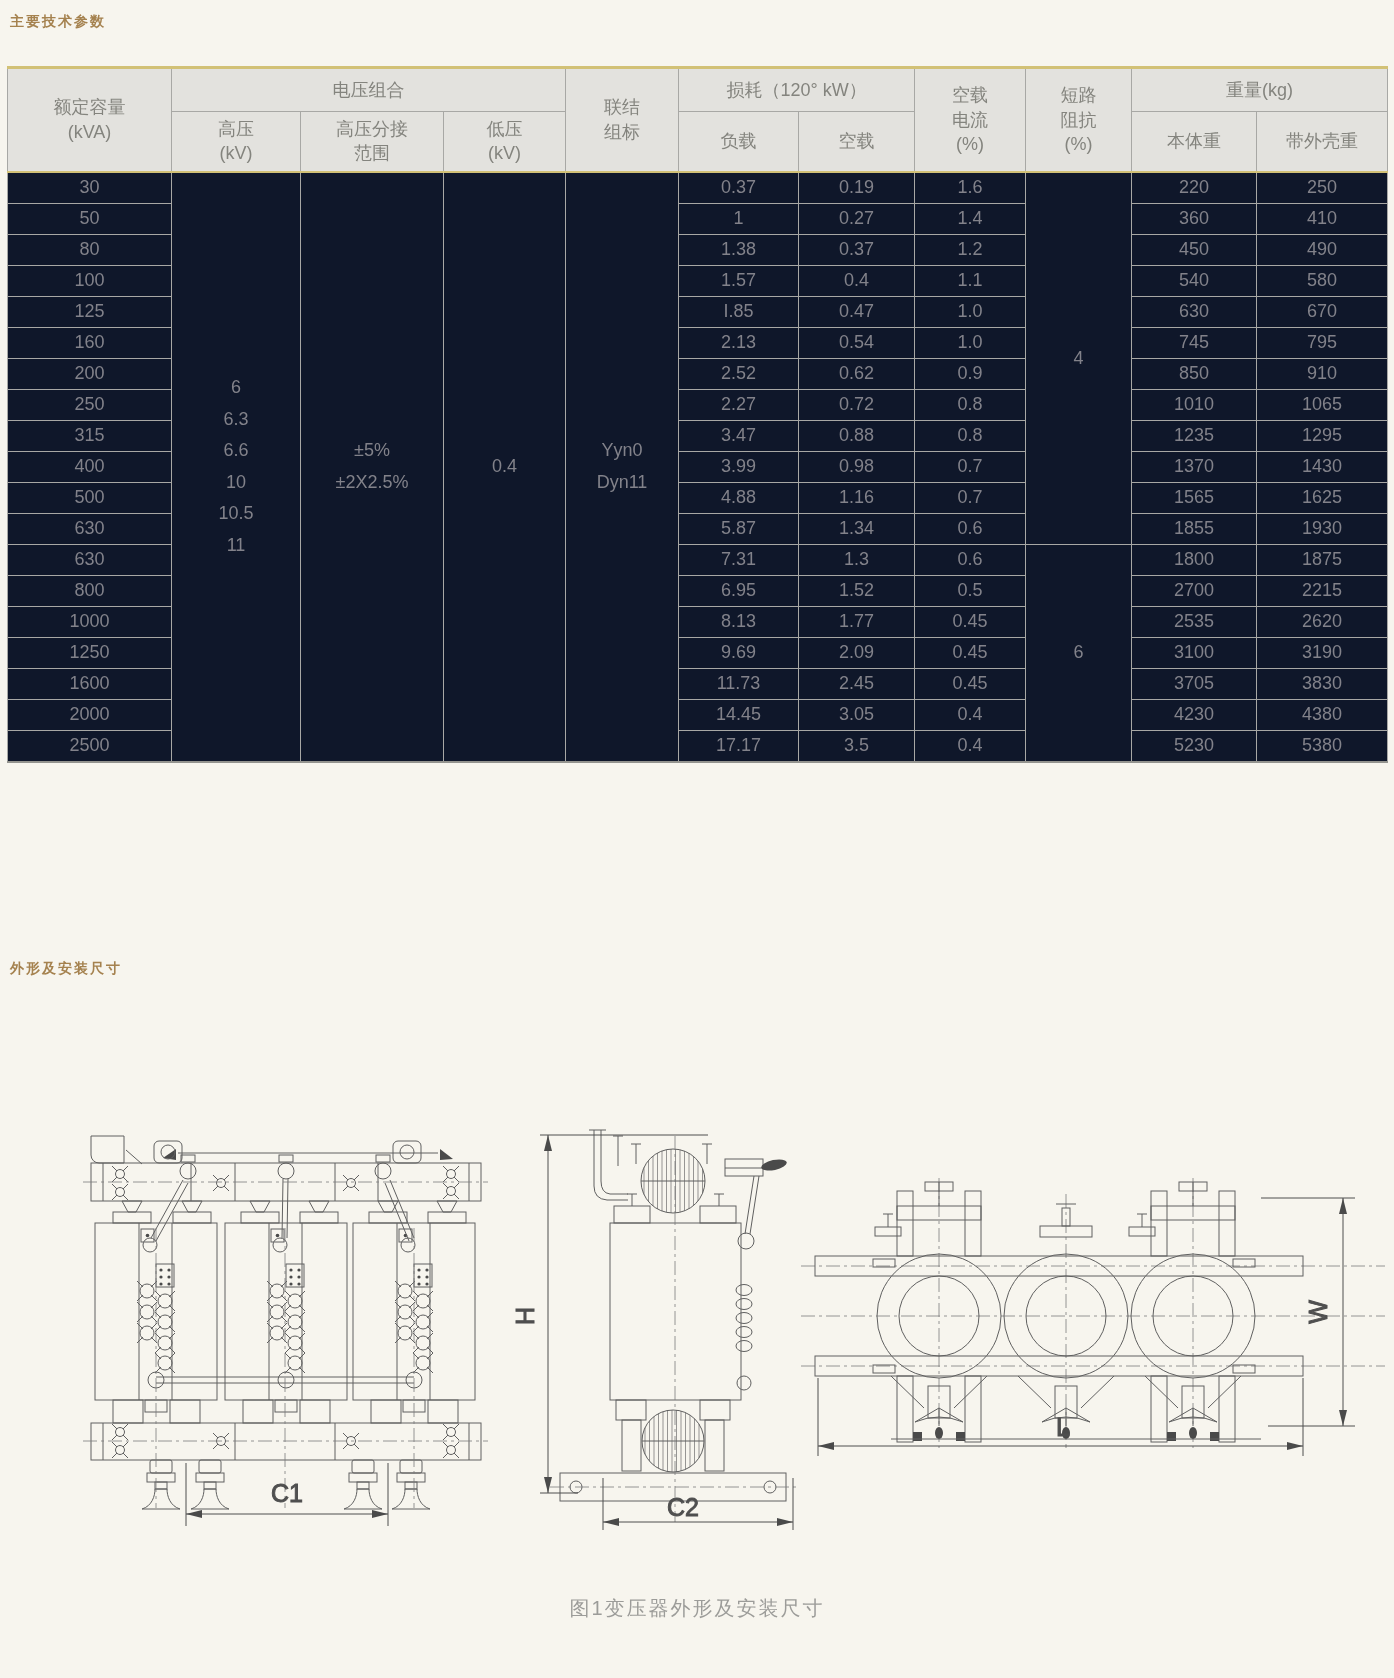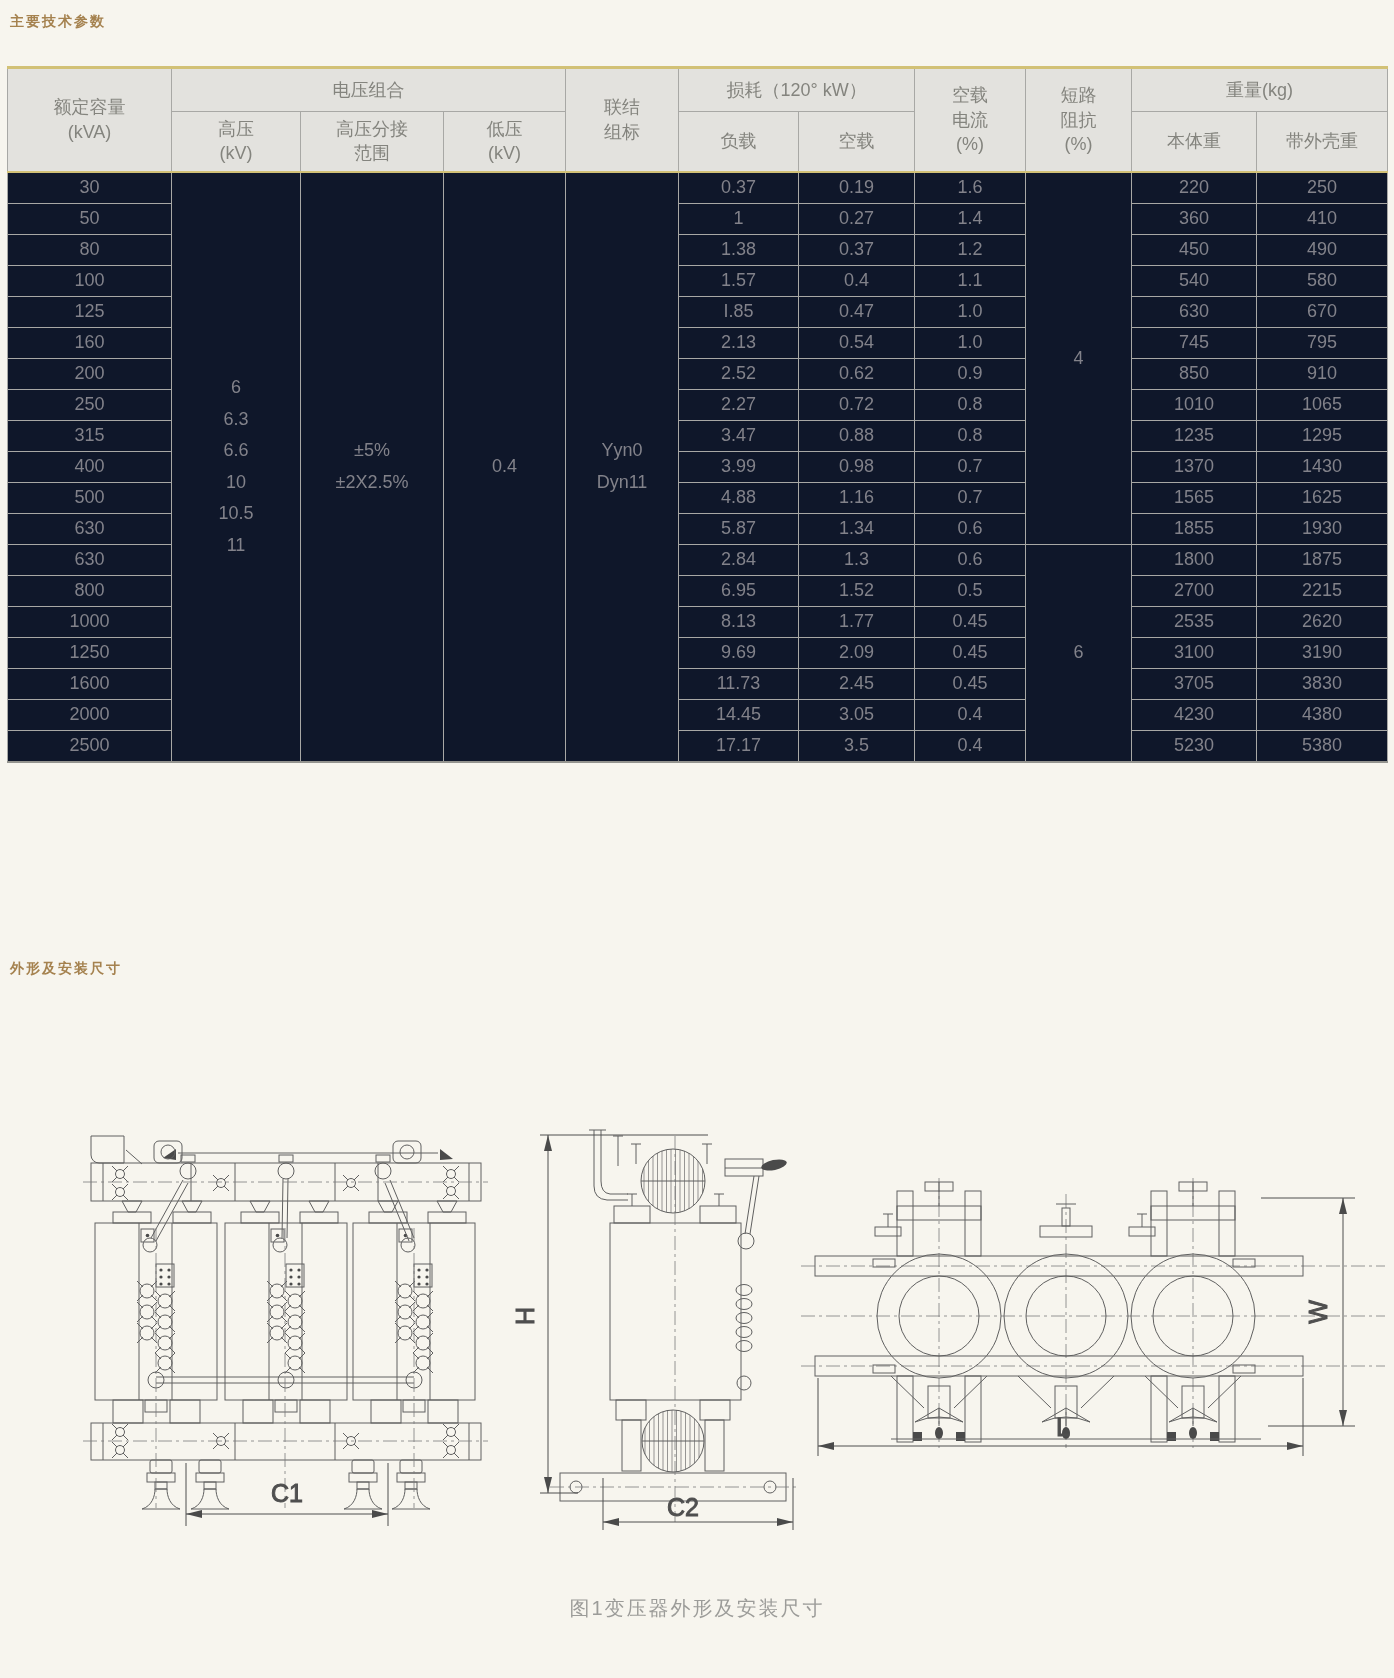--- a/index.html
+++ b/index.html
@@ -193,21 +193,21 @@
         <tr>
           <td>630</td>
           <td>5.87</td>
           <td>1.34</td>
           <td>0.6</td>
           <td>1855</td>
           <td>1930</td>
         </tr>
         <tr>
           <td>630</td>
-          <td>2.84</td>
+          <td>7.31</td>
           <td>1.3</td>
           <td>0.6</td>
           <td rowspan="7">6</td>
           <td>1800</td>
           <td>1875</td>
         </tr>
         <tr>
           <td>800</td>
           <td>6.95</td>
           <td>1.52</td>

